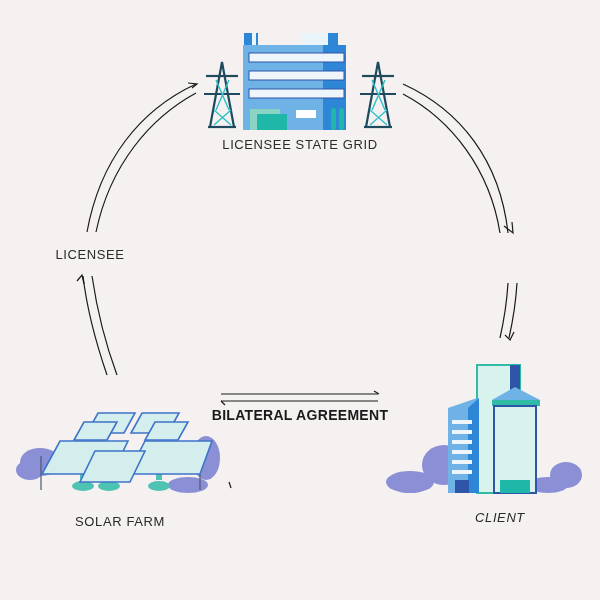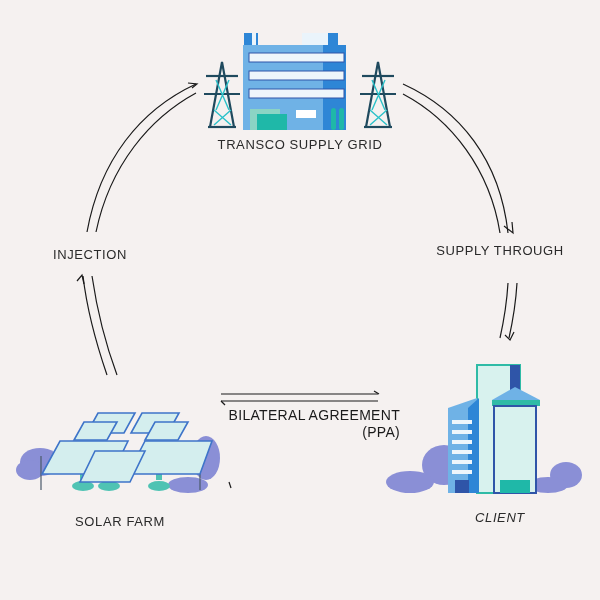--- a/index.html
+++ b/index.html
@@ -1,18 +1,18 @@
 <!DOCTYPE html>
 <html><head>
 <meta charset="utf-8">
 <style>
   html, body { margin: 0; padding: 0; }
   body { width: 600px; height: 600px; background: #f5f1f0; position: relative; overflow: hidden; font-family: "Liberation Sans", sans-serif; }
   .label { position: absolute; color: #2a2a2a; font-size: 13px; letter-spacing: 0.6px; text-align: center; white-space: nowrap; }
-  .bold { font-weight: normal; font-size: 14px; color: #1a1a1a; letter-spacing: 0.3px; line-height: 17px; text-align: right; }
+  .bold { font-weight: bold; font-size: 14px; color: #1a1a1a; letter-spacing: 0.3px; line-height: 17px; }
   svg.layer { position: absolute; left: 0; top: 0; }
 </style>
 </head>
 <body>
 
 <svg class="layer" width="600" height="600" viewBox="0 0 600 600">
 
   <g fill="none" stroke="#1a1a1a" stroke-width="1.2">
     <g>
       <path d="M87 232 C 100 160, 140 110, 196 84"></path>
@@ -125,23 +125,21 @@
       <rect x="452" y="470" width="20" height="4"></rect>
     </g>
     <polygon points="492,400 515,387 540,400" fill="#6fb2e6"></polygon>
     <rect x="492" y="400" width="48" height="6" fill="#2fbba6"></rect>
     <rect x="494" y="406" width="42" height="87" fill="#d8f2ee" stroke="#2f55a8" stroke-width="2"></rect>
     <rect x="500" y="480" width="30" height="13" fill="#1fb8a8"></rect>
     <rect x="455" y="480" width="14" height="13" fill="#2f55a8"></rect>
   </g>
 </svg>
 
-<div class="label" style="left:175px; top:137px; width:250px;">TRANSCO SUPPLY GRID</div>
-<div class="label" style="left:40px; top:247px; width:100px;">INJECTION</div>
+<div class="label" style="left:175px; top:137px; width:250px;">LICENSEE STATE GRID</div>
+<div class="label" style="left:40px; top:247px; width:100px;">LICENSEE</div>
 <div class="label" style="left:415px; top:242px; width:170px; line-height:17px;">
-  <div>SUPPLY THROUGH</div>
 </div>
 <div class="label bold" style="left:200px; top:407px; width:200px;">
   <div>BILATERAL AGREEMENT</div>
-  <div>(PPA)</div>
 </div>
 <div class="label" style="left:60px; top:514px; width:120px;">SOLAR FARM</div>
 <div class="label" style="left:450px; top:510px; width:100px;font-style:italic;">CLIENT</div>
 
 </body></html>

